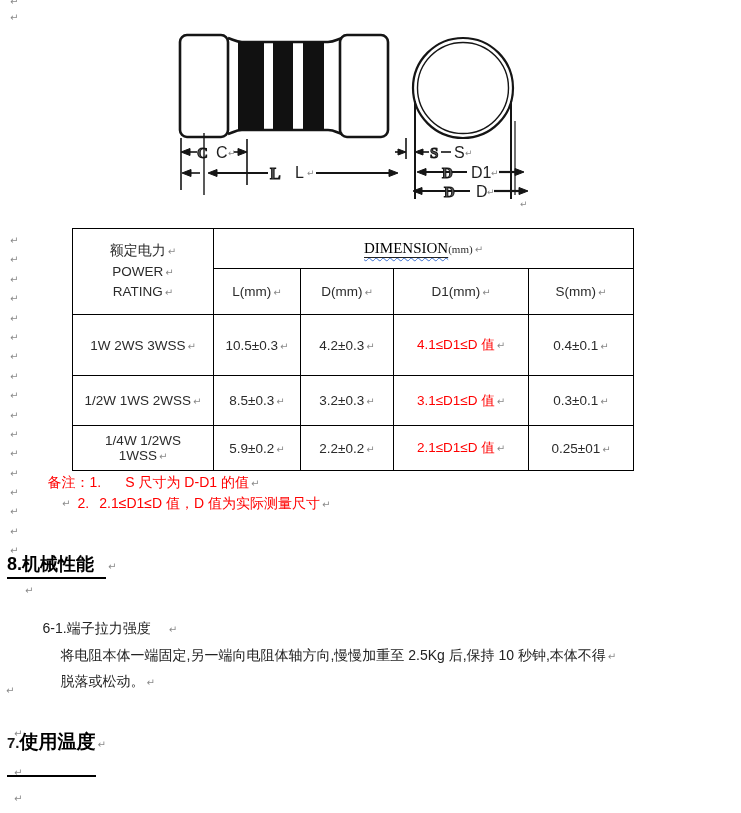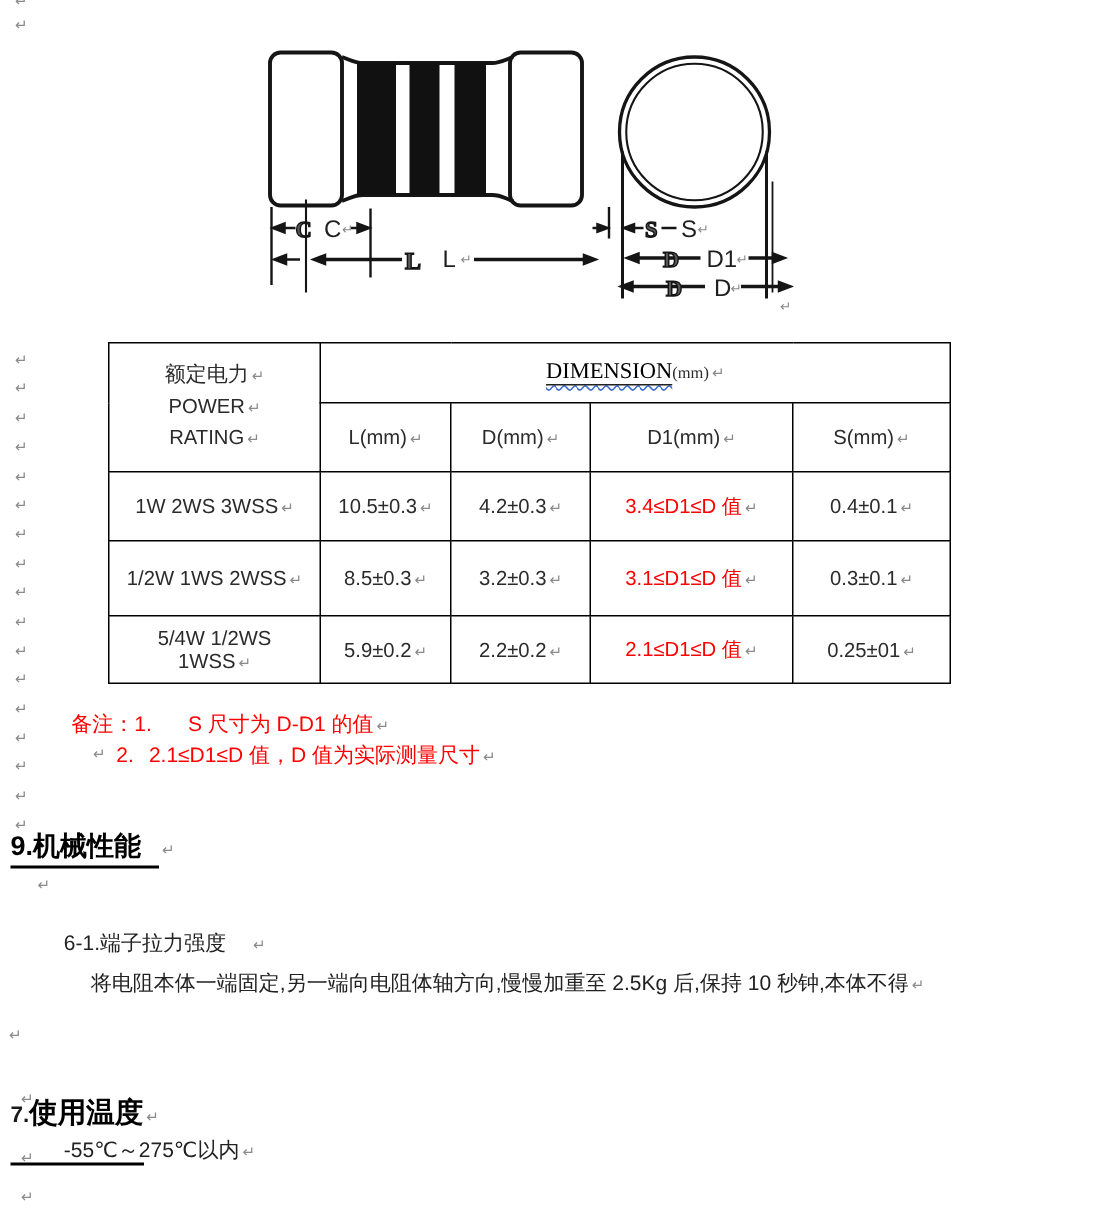--- a/index.html
+++ b/index.html
@@ -160,69 +160,69 @@
       <td colspan="4">
         <span class="dimword-outer"><span class="dimword-inner">DIMENSION</span></span><span class="dimsuffix">(mm)</span><span class="pm pm-inline">↵</span>
       </td>
     </tr>
     <tr style="height:45px">
       <td class="colhead"><span>L(mm)</span><span class="pm pm-inline">↵</span></td>
       <td class="colhead"><span>D(mm)</span><span class="pm pm-inline">↵</span></td>
       <td class="colhead"><span>D1(mm)</span><span class="pm pm-inline">↵</span></td>
       <td class="colhead"><span>S(mm)</span><span class="pm pm-inline">↵</span></td>
     </tr>
-    <tr style="height:46px">
+    <tr style="height:61px">
       <td class="rating-cell"><span>1W 2WS 3WSS</span><span class="pm pm-inline">↵</span></td>
       <td><span>10.5±0.3</span><span class="pm pm-inline">↵</span></td>
       <td><span>4.2±0.3</span><span class="pm pm-inline">↵</span></td>
-      <td><span class="red">3.4≤D1≤D 值</span><span class="pm pm-inline">↵</span></td>
+      <td><span class="red">4.1≤D1≤D 值</span><span class="pm pm-inline">↵</span></td>
       <td><span>0.4±0.1</span><span class="pm pm-inline">↵</span></td>
     </tr>
     <tr style="height:50px">
       <td class="rating-cell"><span>1/2W 1WS 2WSS</span><span class="pm pm-inline">↵</span></td>
       <td><span>8.5±0.3</span><span class="pm pm-inline">↵</span></td>
       <td><span>3.2±0.3</span><span class="pm pm-inline">↵</span></td>
       <td><span class="red">3.1≤D1≤D 值</span><span class="pm pm-inline">↵</span></td>
       <td><span>0.3±0.1</span><span class="pm pm-inline">↵</span></td>
     </tr>
     <tr style="height:45px">
-      <td class="rating-cell"><span>5/4W 1/2WS</span><br><span>1WSS</span><span class="pm pm-inline">↵</span></td>
+      <td class="rating-cell"><span>1/4W 1/2WS</span><br><span>1WSS</span><span class="pm pm-inline">↵</span></td>
       <td><span>5.9±0.2</span><span class="pm pm-inline">↵</span></td>
       <td><span>2.2±0.2</span><span class="pm pm-inline">↵</span></td>
       <td><span class="red">2.1≤D1≤D 值</span><span class="pm pm-inline">↵</span></td>
       <td><span>0.25±01</span><span class="pm pm-inline">↵</span></td>
     </tr>
   </tbody>
     </table>
 
   <div class="note-line" style="left:32px;top:458px;">
     <span class="serif">备注：</span><span>1.</span><span style="margin-left:24px">S 尺寸为 D-D1 的值</span><span class="pm pm-inline">↵</span>
   </div>
   <div class="note-line" style="left:62px;top:479px;">
     <span>2.</span><span style="margin-left:10px">2.1≤D1≤D 值，D 值为实际测量尺寸</span><span class="pm pm-inline">↵</span>
   </div>
   <span class="pm abs" style="left:62px;top:499px;">↵</span>
 
   <div class="abs" style="left:7px;top:552px;">
-    <span class="h-big h-underline pad-tail">9.机械性能</span><span class="pm pm-inline">↵</span>
+    <span class="h-big h-underline pad-tail">8.机械性能</span><span class="pm pm-inline">↵</span>
   </div>
   <span class="pm abs" style="left:25px;top:586px;">↵</span>
   <div class="abs body-text" style="left:27px;top:604px;">
     <span>6-1.端子拉力强度</span><span class="pm" style="margin-left:18px">↵</span>
   </div>
   <div class="abs body-text" style="left:45px;top:631px;">
     <span>将电阻本体一端固定,另一端向电阻体轴方向,慢慢加重至 2.5Kg 后,保持 10 秒钟,本体不得</span><span class="pm pm-inline">↵</span>
+  </div>
+  <div class="abs body-text" style="left:45px;top:657px;">
+    <span>脱落或松动。</span><span class="pm pm-inline">↵</span>
   </div>
   <span class="pm abs" style="left:6px;top:686px;">↵</span>
 
   <div class="abs" style="left:7px;top:701px;">
     <span class="h-underline" style="padding-bottom:20px;margin-top:28px;">
       <span style="font-weight:bold;font-size:15px;">7.</span><span class="h-big" style="font-size:19px;">使用温度</span>
     </span><span class="pm pm-inline">↵</span>
   </div>
   <span class="pm abs" style="left:14px;top:729px;">↵</span>
-  <div class="abs body-text" style="left:27px;top:742px;">
-    <span>-55℃～275℃以内</span><span class="pm pm-inline">↵</span>
-  </div>
   <span class="pm abs" style="left:14px;top:768px;">↵</span>
   <span class="pm abs" style="left:14px;top:794px;">↵</span>
 
 </div>
 
 </body></html>

